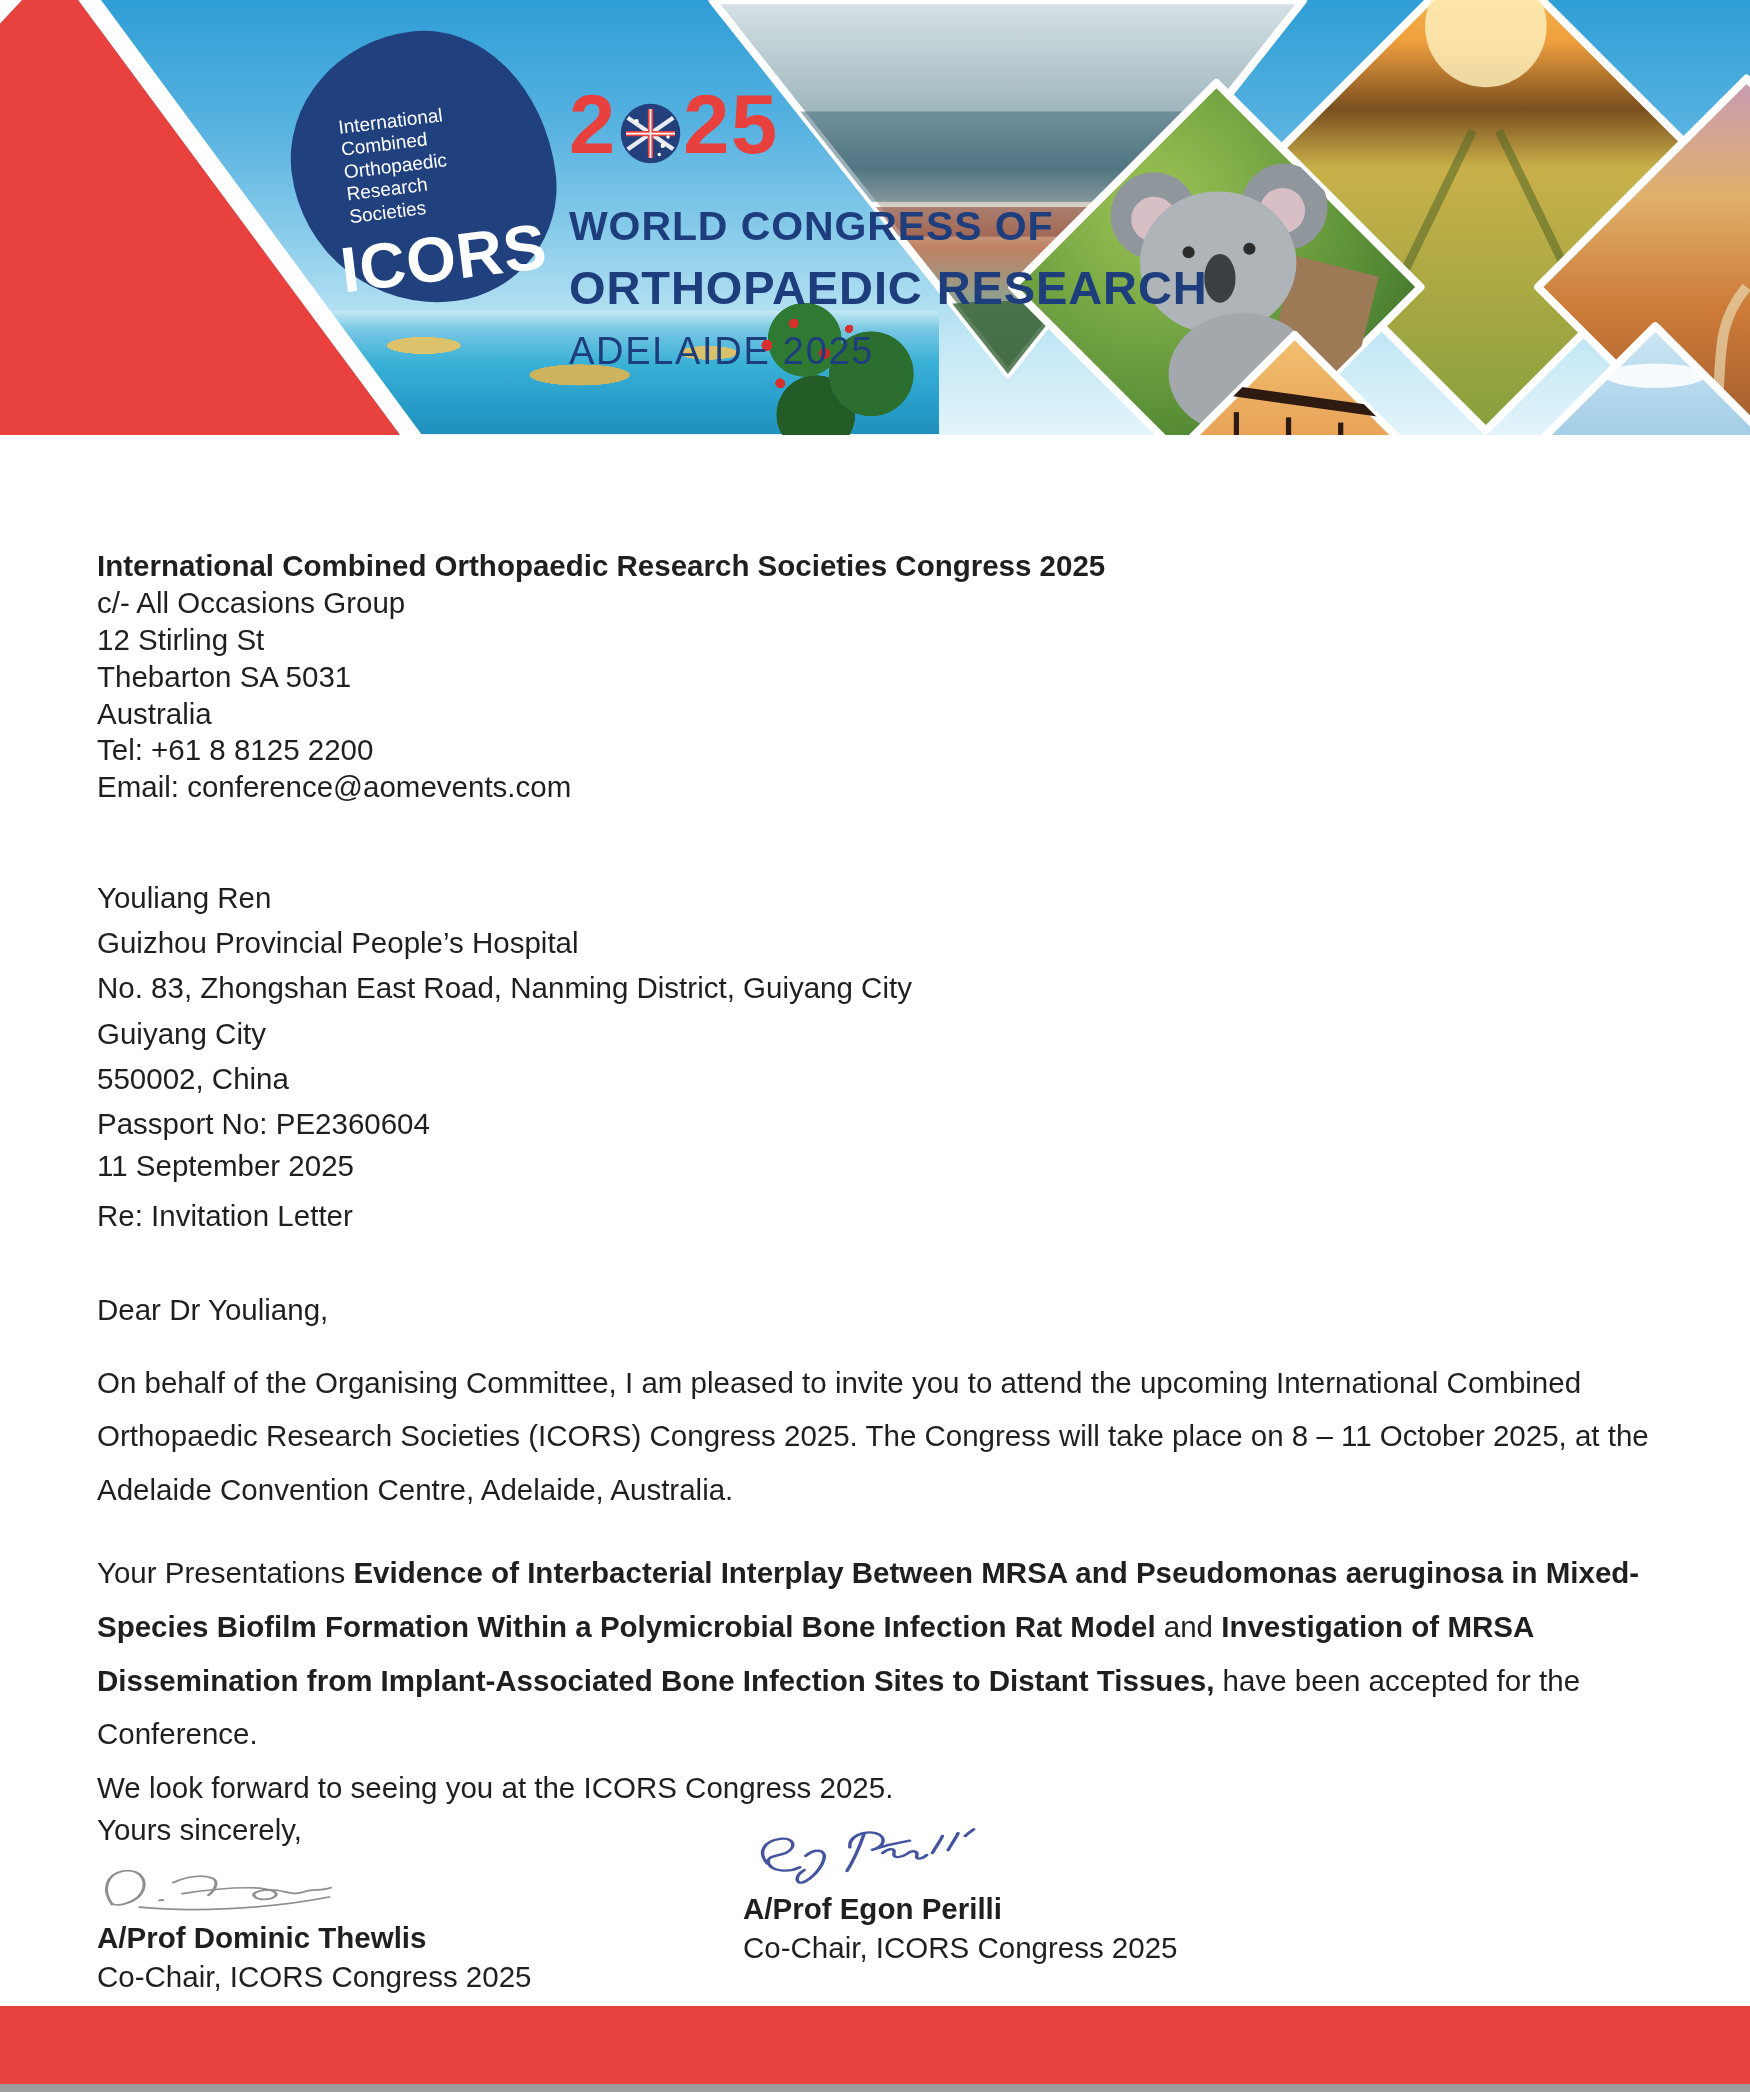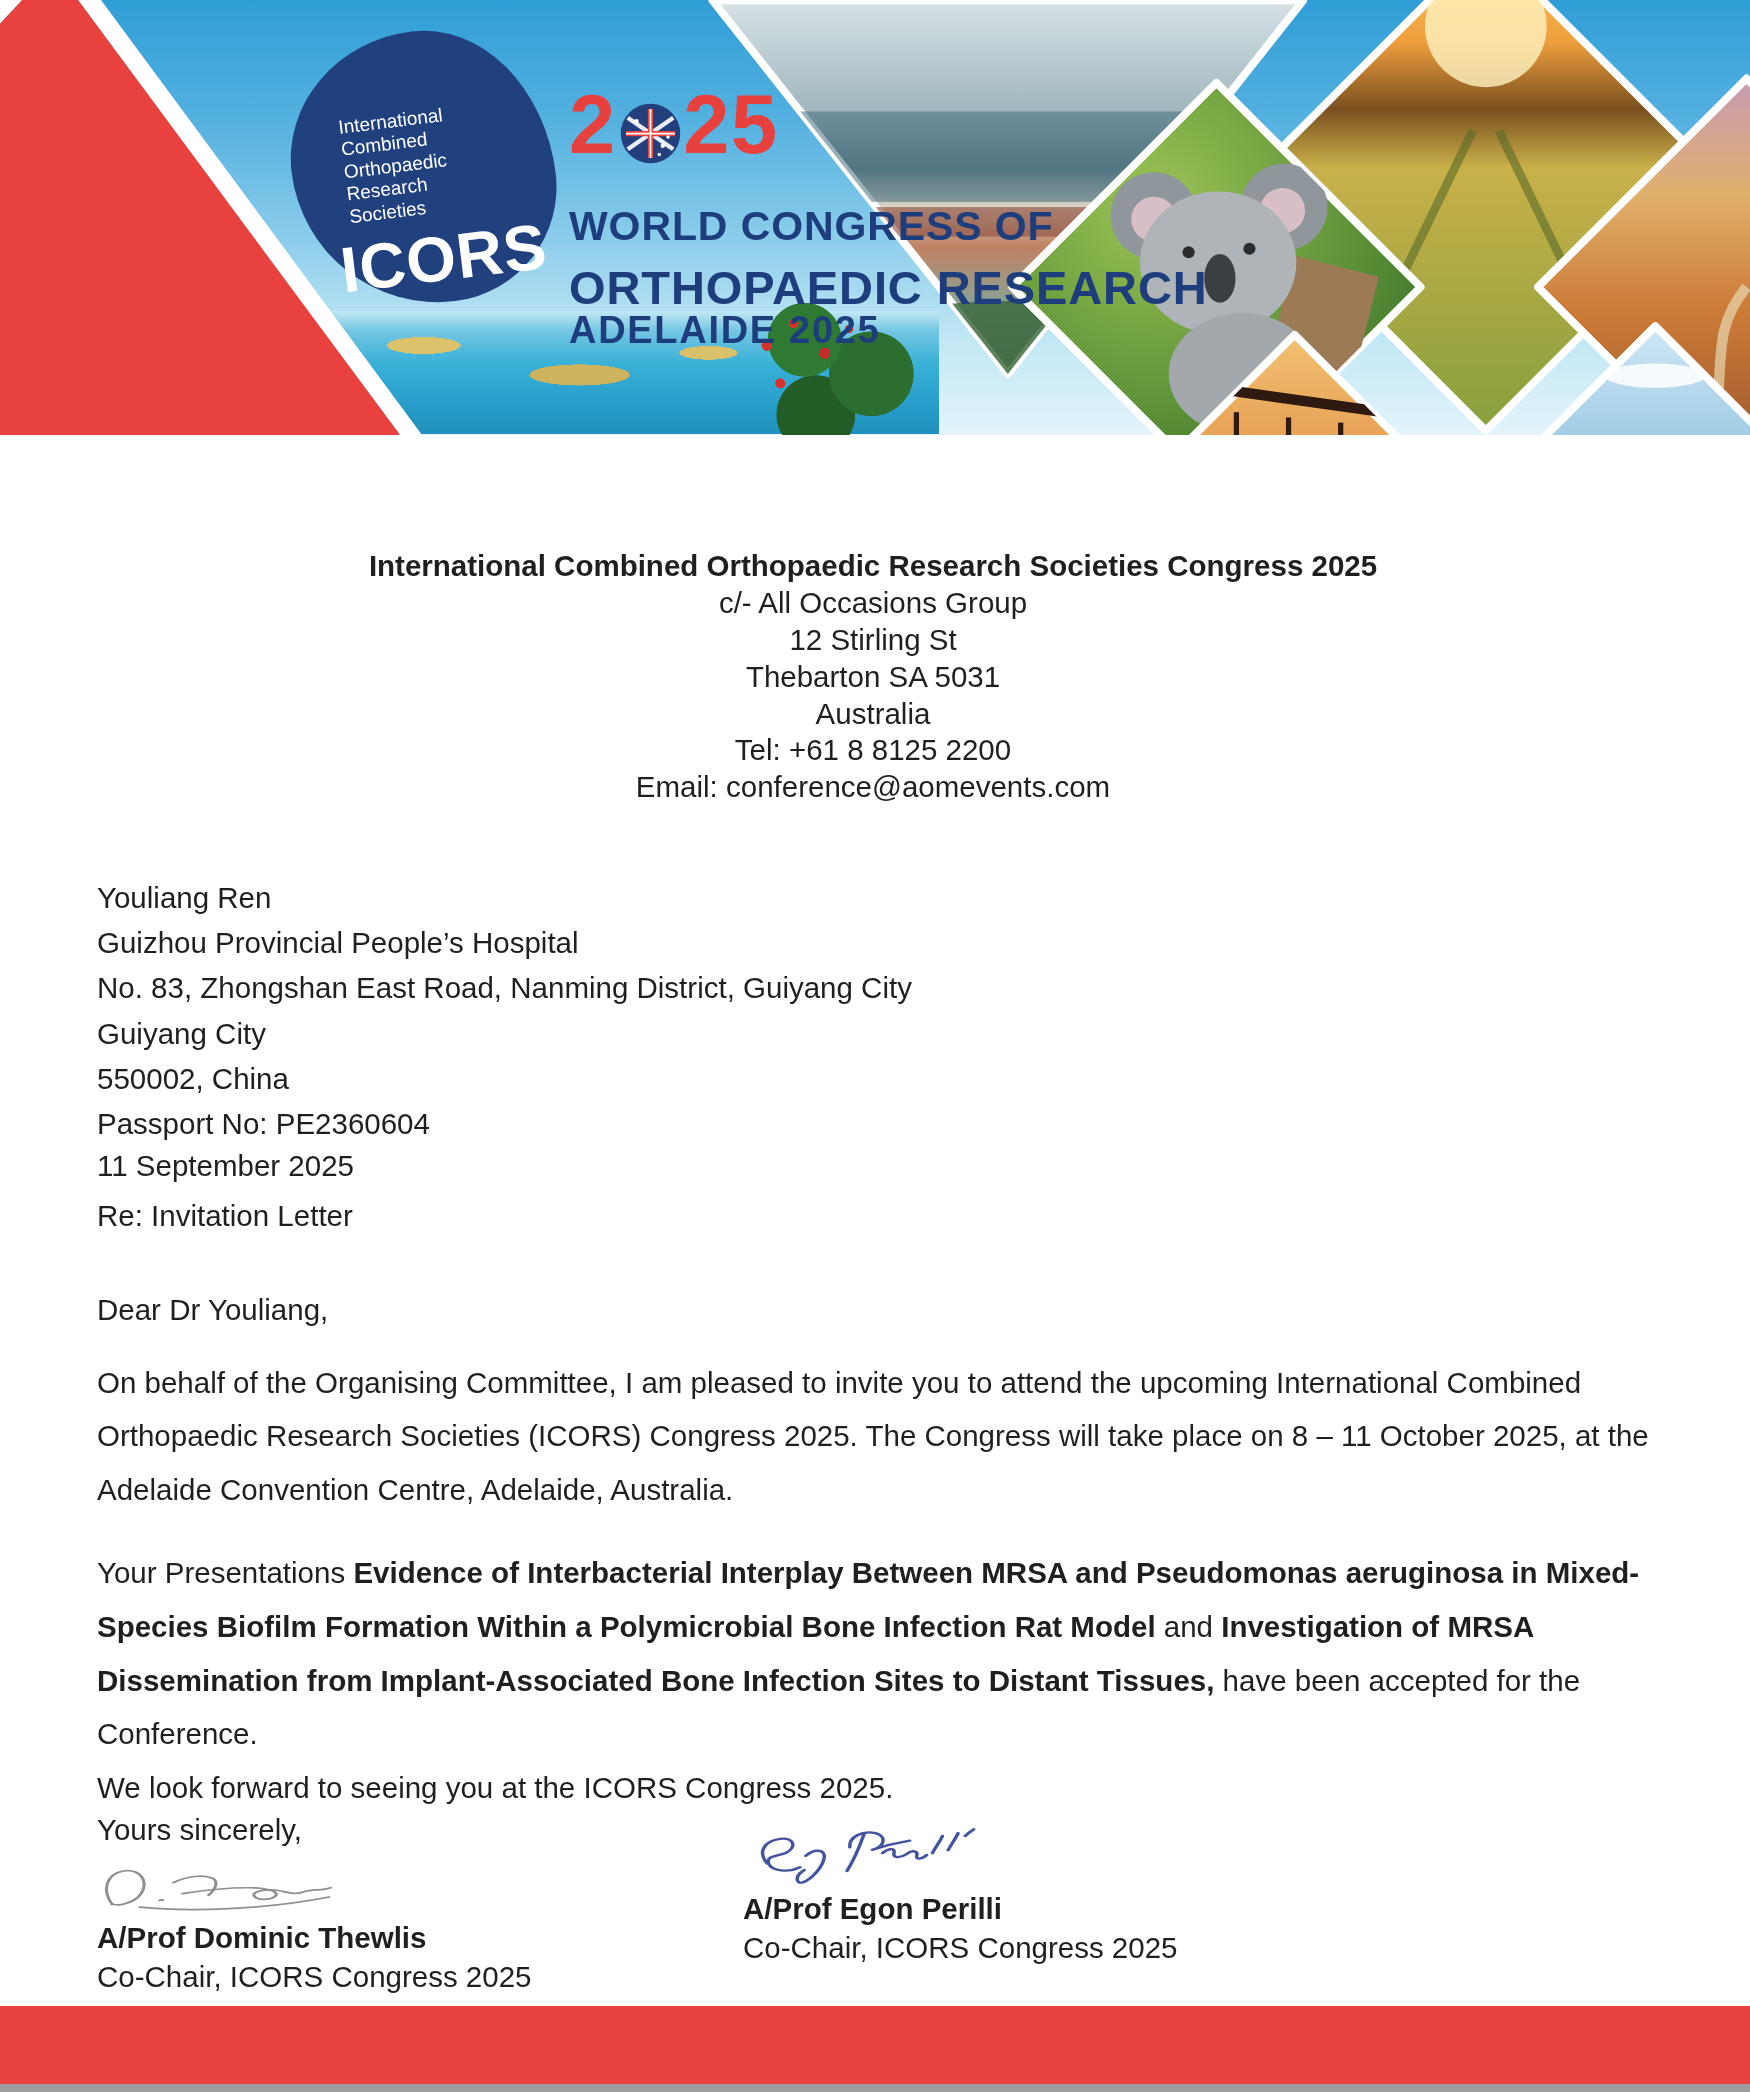--- a/index.html
+++ b/index.html
@@ -46,25 +46,25 @@
         background:#21417e;transform:rotate(-7deg);
         border-radius:52% 48% 44% 56% / 46% 58% 42% 54%;}
   .blob-small{margin:76px 0 0 52px;font-size:19px;line-height:1.18;color:#fff;}
   .blob-acronym{margin:3.5px 0 0 37px;font-size:64px;font-weight:700;color:#fff;letter-spacing:0.9px;}
 
   .title{position:absolute;left:569px;top:83px;z-index:7;}
   .t-year{font-size:83px;font-weight:800;color:#e8403c;line-height:1;letter-spacing:1.7px;display:flex;align-items:center;}
   .globe{display:inline-block;width:63px;height:63px;margin:3.5px 1.7px 0 1.7px;}
   .t-line1{font-size:41px;font-weight:800;color:#1d3d7d;margin-top:40px;line-height:1;letter-spacing:0.9px;}
   .t-line2{font-size:47px;font-weight:800;color:#1d3d7d;margin-top:17.4px;line-height:1;letter-spacing:0.9px;}
-  .t-line3{font-size:38px;font-weight:700;color:#1d3d7d;line-height:1;letter-spacing:1.7px;}
+  .t-line3{font-size:38px;font-weight:400;color:#1d3d7d;margin-top:21px;line-height:1;letter-spacing:1.7px;}
 
   
   .letter{position:absolute;left:97px;right:101px;top:548px;font-size:29.5px;}
-  .sender{text-align:center;line-height:1.25;}
+  .sender{text-align:left;line-height:1.25;}
   .recipient{margin-top:69px;line-height:1.53;}
   .date-line{text-align:left;line-height:1.35;}
   .subject{margin-top:10.4px;font-weight:400;line-height:1.35;}
   .salutation{margin-top:54px;line-height:1.35;}
   .para1{margin-top:26px;line-height:1.82;}
   .para2{margin-top:29.5px;line-height:1.82;}
   .para3{margin-top:7px;line-height:1.35;}
   .closing{margin-top:1.7px;line-height:1.35;}
   .b{font-weight:700;}
   .sig-row{margin-top:5.2px;display:flex;}

